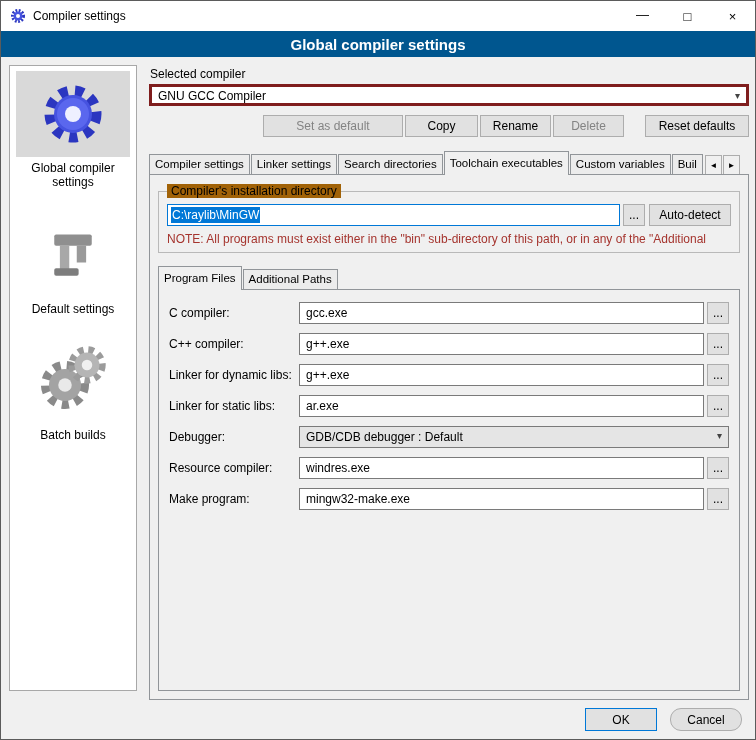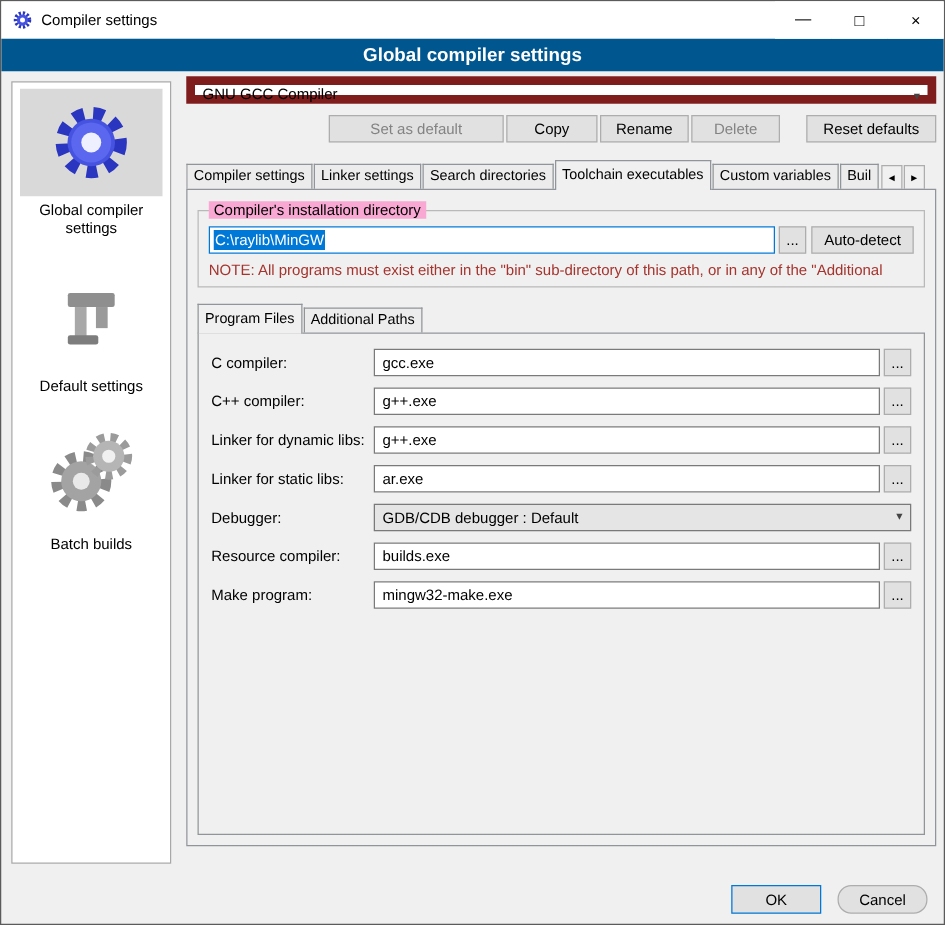--- a/index.html
+++ b/index.html
@@ -25,21 +25,21 @@
   .side-item.selected .side-icon-wrap { background: #d9d9d9; }
   .side-label { text-align: center; font-size: 12px; padding: 4px 2px 0 2px; line-height: 1.2; }
   .side-item + .side-item { margin-top: 22px; }
   .gear-stack { position: relative; width: 70px; height: 70px; }
   .gear-stack svg { position: absolute; }
 
   
   .main { position: absolute; left: 148px; top: 60px; width: 600px; height: 640px; }
   .field-caption { display: block; margin: 6px 0 3px 1px; }
 
-  .combo { position: relative; height: 22px; background: #ffffff; border: 7px solid #7f1d1d; display: flex; align-items: flex-start; padding: 0 20px 0 6px; cursor: default; }
+  .combo { position: relative; height: 22px; background: #ffffff; border: 3px solid #7f1d1d; display: flex; align-items: flex-end; padding: 0 20px 0 6px; cursor: default; }
   .combo .chevron { position: absolute; right: 6px; top: 3px; font-size: 10px; color: #444; }
 
   .btn { height: 22px; background: #e1e1e1; border: 1px solid #adadad; font-family: "Liberation Sans", sans-serif; font-size: 12px; display: flex; align-items: center; justify-content: center; cursor: default; white-space: nowrap; }
   .btn.disabled { color: #838383; }
   .toolbar { display: flex; justify-content: flex-end; align-items: flex-start; margin-top: 9px; }
   .toolbar .btn { margin-left: 2px; }
   .btn.w-setdef { width: 140px; }
   .btn.w-copy { width: 73px; }
   .btn.w-rename { width: 71px; }
   .btn.w-delete { width: 71px; }
@@ -49,21 +49,21 @@
   .tabbar { display: flex; align-items: flex-end; margin-top: 14px; width: 600px; overflow: hidden; position: relative; height: 24px; }
   .tab { flex: 0 0 auto; height: 21px; padding: 3px 5px 0 5px; background: #ececec; border: 1px solid #919599; border-bottom: none; margin-right: 1px; font-size: 11.5px; white-space: nowrap; cursor: pointer; }
   .tab.active { background: #f0f0f0; height: 24px; padding-top: 5px; position: relative; z-index: 3; }
   .tab.clipped { flex: 0 1 auto; min-width: 0; overflow: hidden; }
   .tab-scroll { flex: 0 0 auto; width: 17px; height: 20px; background: #f0f0f0; border: 1px solid #adadad; font-size: 8px; display: flex; align-items: center; justify-content: center; margin-left: 1px; cursor: pointer; }
 
   .tab-page { position: relative; z-index: 2; margin-top: -1px; height: 526px; border: 1px solid #919599; background: #f0f0f0; padding: 8px; display: flex; flex-direction: column; }
 
   
   .groupbox { position: relative; border: 1px solid #b9b9b9; margin-top: 8px; padding: 12px 8px 6px 8px; }
-  .groupbox-label { position: absolute; top: -8px; left: 8px; background: #f9a8d4; padding: 0 4px; }
+  .groupbox-label { position: absolute; top: -8px; left: 8px; background: #a16207; padding: 0 4px; }
   .install-row { display: flex; align-items: flex-start; }
   .path-input { flex: 1; height: 22px; border: 1px solid #0078d7; background: #ffffff; display: flex; align-items: center; padding: 0 3px; overflow: hidden; }
   .path-input .sel { background: #0078d7; color: #ffffff; padding: 1px 1px; white-space: nowrap; }
   .browse-btn { width: 22px; margin-left: 3px; }
   .autodetect-btn { width: 82px; margin-left: 4px; }
   .note { margin-top: 6px; color: #a5342e; white-space: nowrap; overflow: hidden; }
 
   
   .subtabbar { display: flex; align-items: flex-end; margin-top: 14px; height: 23px; }
   .subpage { flex: 1; border: 1px solid #919599; margin-top: -1px; padding: 12px 10px 10px 10px; background: #f0f0f0; position: relative; z-index: 2; }
@@ -148,20 +148,21 @@
             <circle cx="32" cy="32" r="8" fill="#f0f0f0"></circle>
           </svg>
         </span>
       </span>
       <span class="side-label">Batch builds</span>
     </div>
   </div>
 
   <div class="main">
 
+    <span class="field-caption">Selected compiler</span>
     <div class="combo">
       <span>GNU GCC Compiler</span>
       <span class="chevron">▾</span>
     </div>
 
     <div class="toolbar">
       <button class="btn disabled w-setdef">Set as default</button>
       <button class="btn w-copy">Copy</button>
       <button class="btn w-rename">Rename</button>
       <button class="btn disabled w-delete">Delete</button>
@@ -240,21 +241,21 @@
           <span class="form-label">Debugger:</span>
           <div class="form-combo">
             <span>GDB/CDB debugger : Default</span>
             <span class="chevron">▾</span>
           </div>
         </div>
 
         <div class="form-row">
           <span class="form-label">Resource compiler:</span>
           <div class="form-input">
-              <span>builds.exe</span>
+              <span>windres.exe</span>
             </div>
           <button class="btn browse-btn">...</button>
         </div>
 
         <div class="form-row">
           <span class="form-label">Make program:</span>
           <div class="form-input">
               <span>mingw32-make.exe</span>
             </div>
           <button class="btn browse-btn">...</button>

